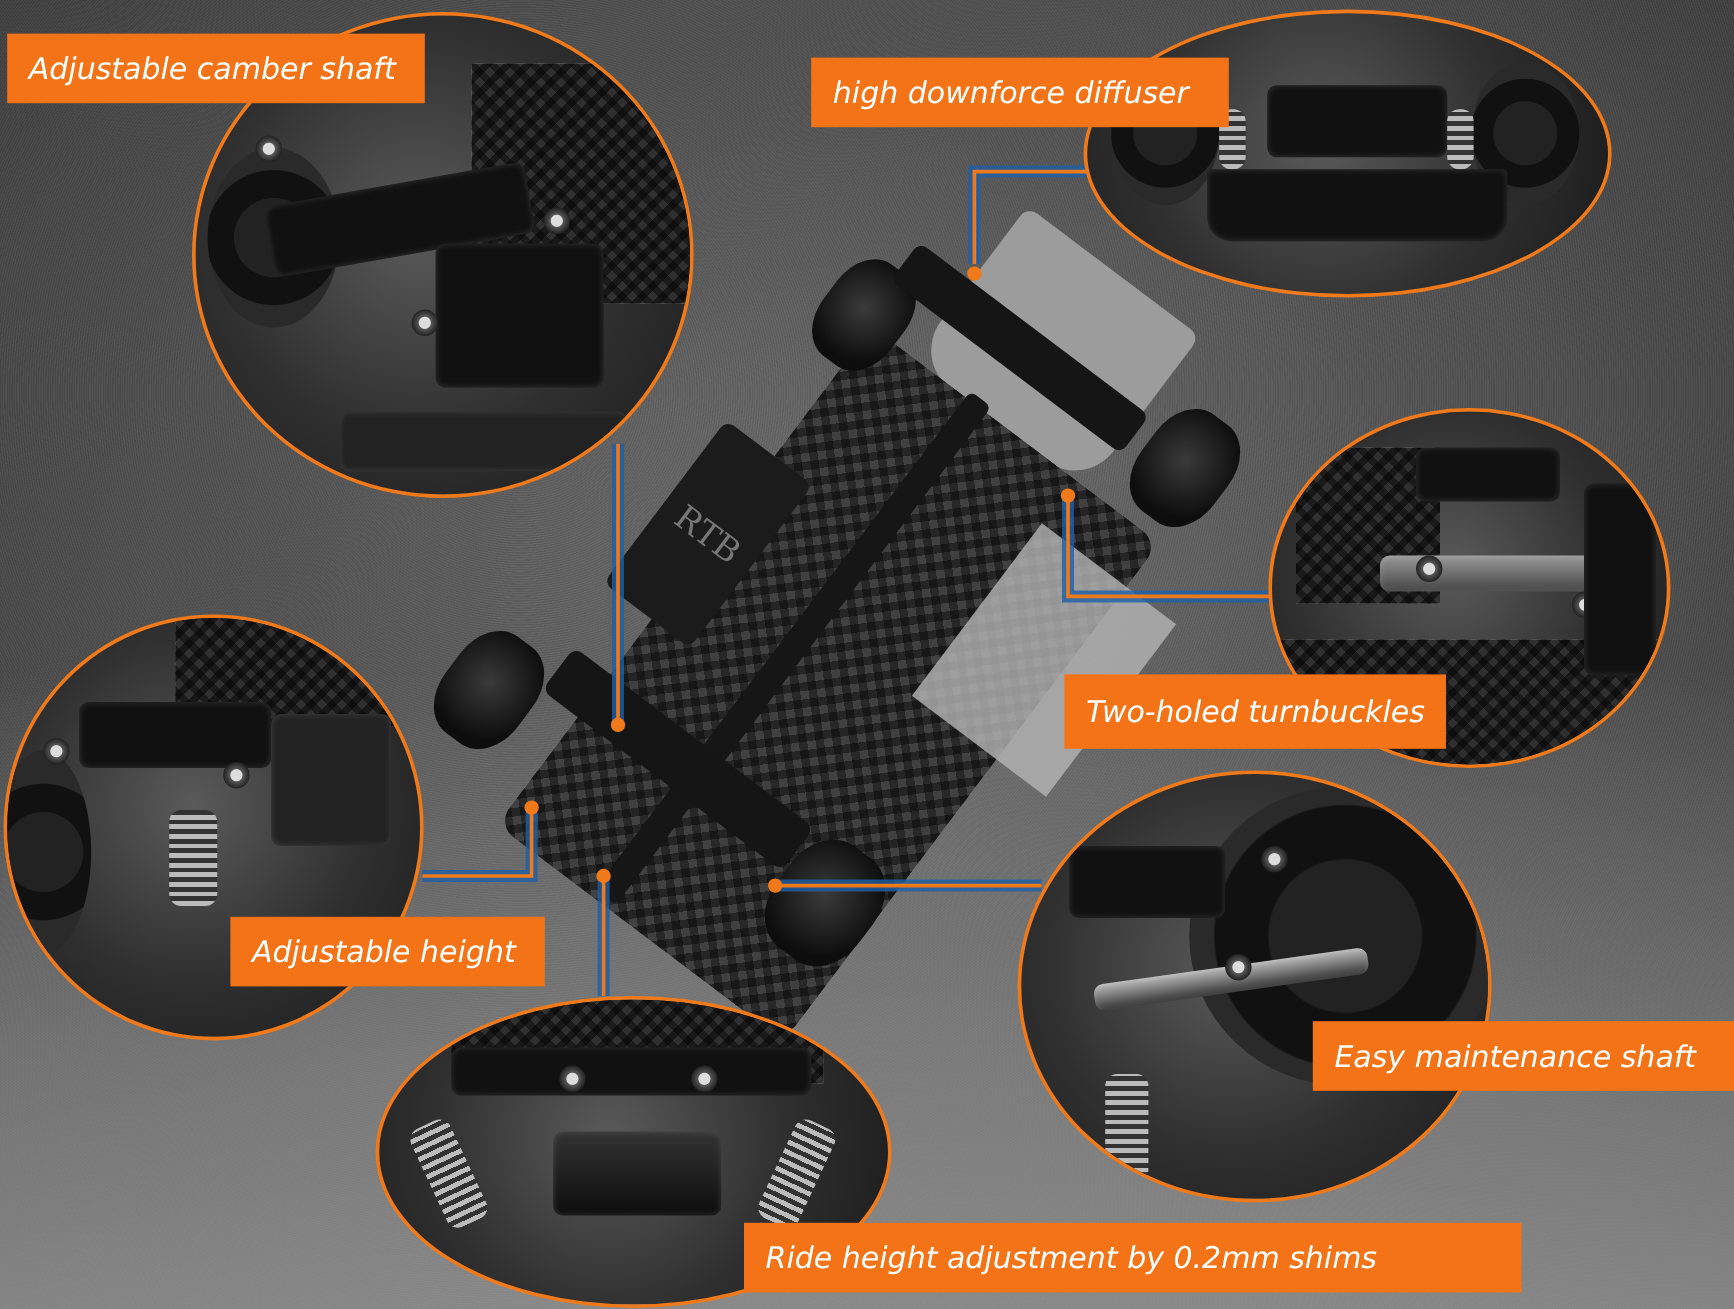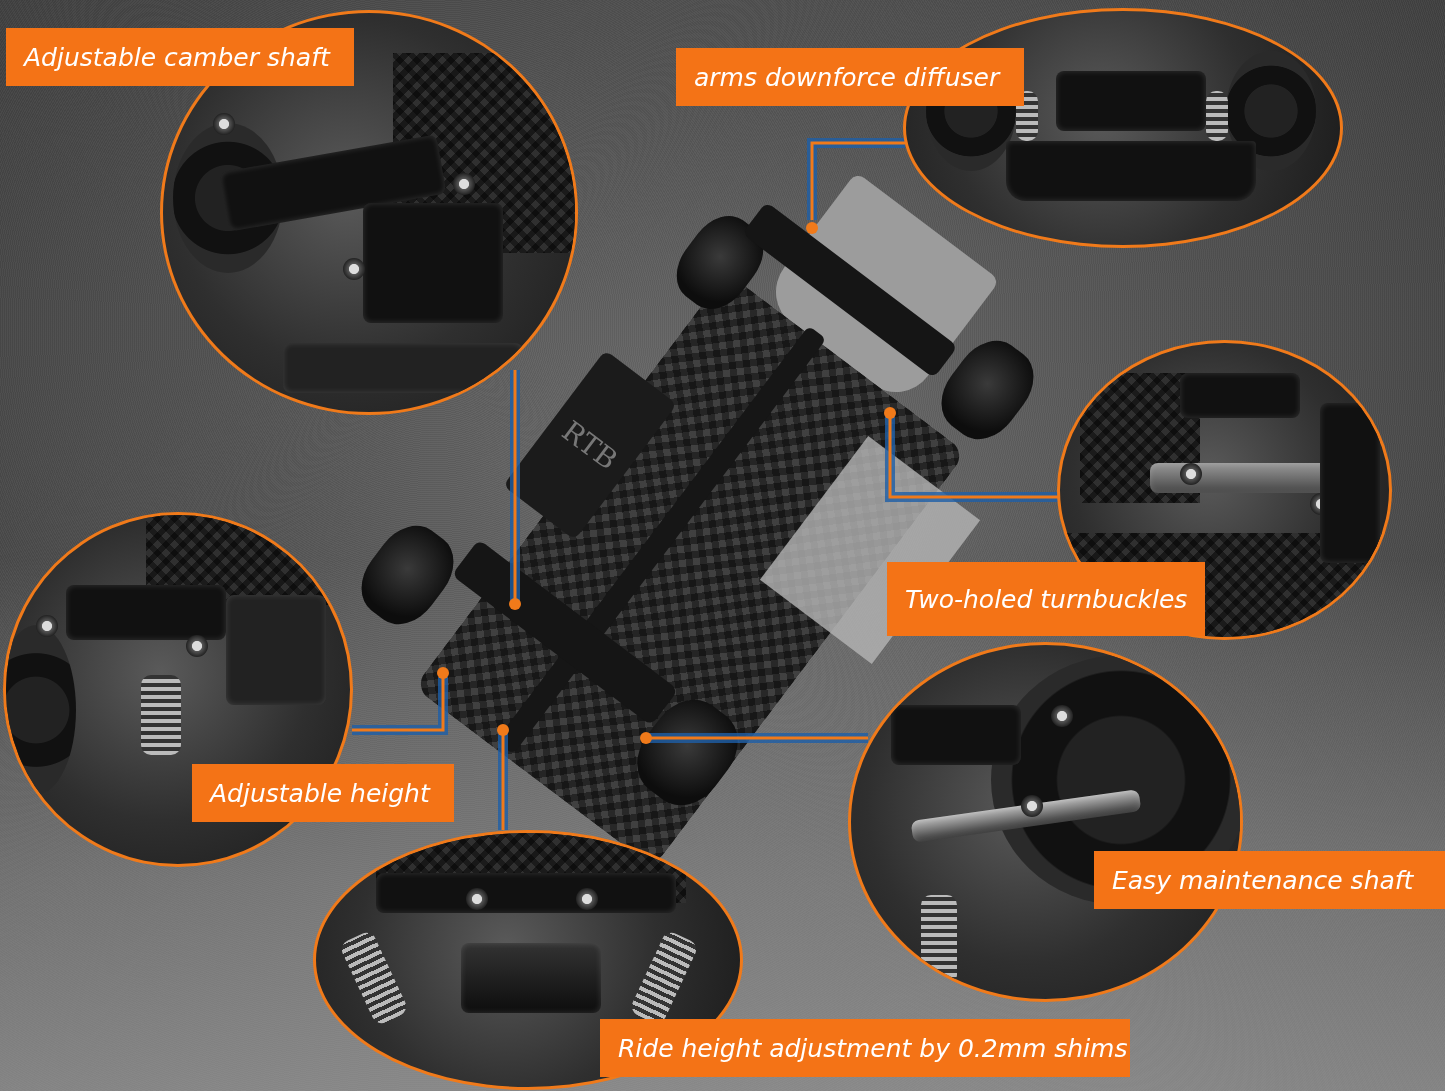--- a/index.html
+++ b/index.html
@@ -177,17 +177,17 @@
   <div class="carbon" style="left:60px;top:0;width:310px;height:70px"></div>
   <div class="part" style="left:60px;top:40px;width:300px;height:40px"></div>
   <div class="part" style="left:145px;top:110px;width:140px;height:70px;background:linear-gradient(#333,#0d0d0d)"></div>
   <div class="spring" style="left:40px;top:100px;width:36px;height:90px;transform:rotate(-25deg)"></div>
   <div class="spring" style="left:330px;top:100px;width:36px;height:90px;transform:rotate(25deg)"></div>
   <div class="bolt" style="left:150px;top:55px"></div>
   <div class="bolt" style="left:260px;top:55px"></div>
 </div>
 
 <div class="label" style="left:6px;top:28px;width:348px;height:58px">Adjustable camber shaft</div>
-<div class="label" style="left:676px;top:48px;width:348px;height:58px">arms downforce diffuser</div>
-<div class="label" style="left:887px;top:562px;width:318px;height:74px">Two-holed turnbuckles</div>
+<div class="label" style="left:676px;top:48px;width:348px;height:58px">high downforce diffuser</div>
+<div class="label" style="left:887px;top:562px;width:318px;height:62px">Two-holed turnbuckles</div>
 <div class="label" style="left:192px;top:764px;width:262px;height:58px">Adjustable height</div>
 <div class="label" style="left:1094px;top:851px;width:364px;height:58px">Easy maintenance shaft</div>
-<div class="label" style="left:600px;top:1019px;width:530px;height:58px">Ride height adjustment by 0.2mm shims</div>
+<div class="label" style="left:620px;top:1019px;width:648px;height:58px">Ride height adjustment by 0.2mm shims</div>
 
 </body></html>

